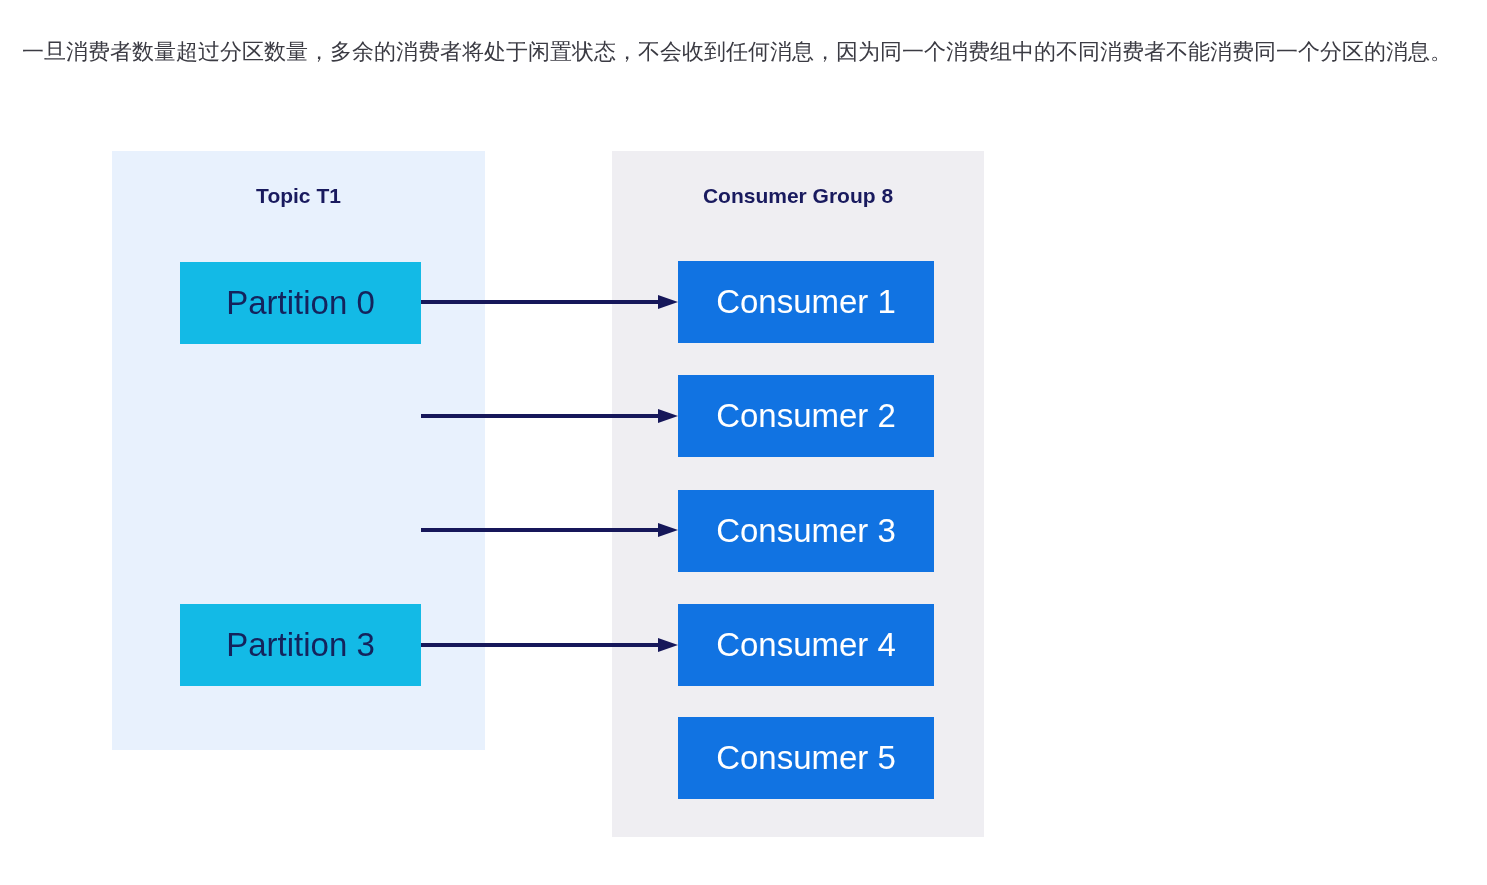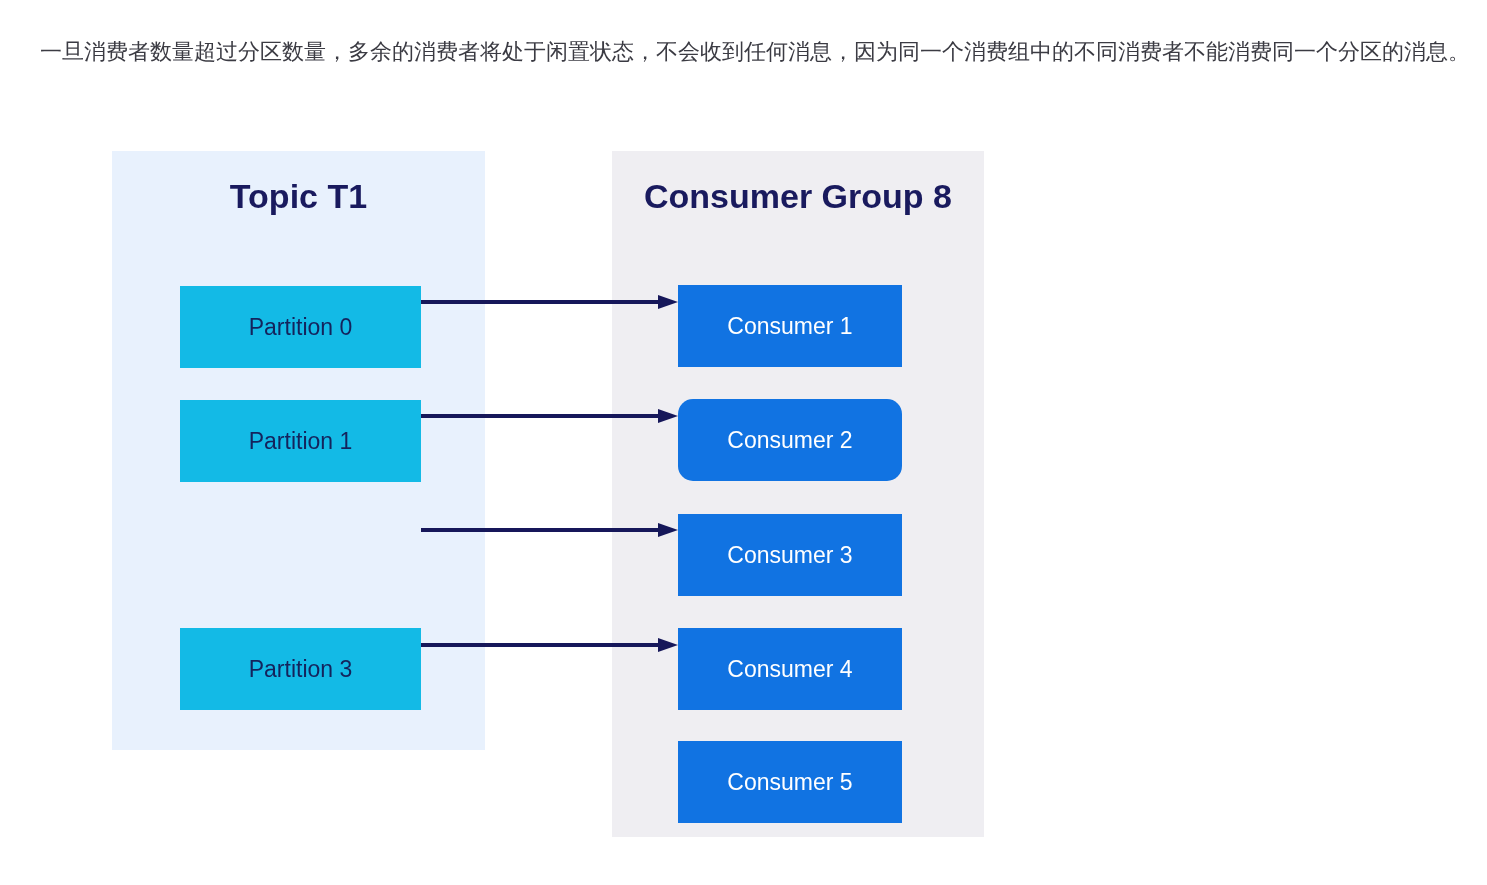--- a/index.html
+++ b/index.html
@@ -24,21 +24,20 @@
     overflow: hidden;
   }
   .paragraph {
     position: absolute;
     left: 22px;
     top: 30px;
     width: 1448px;
     font-size: 22px;
     line-height: 43px;
     color: var(--text-color);
-    text-align: right;
   }
   .diagram {
     position: absolute;
     left: 0; top: 0;
     width: 1487px; height: 885px;
   }
   .panel {
     position: absolute;
   }
   .panel-topic {
@@ -48,46 +47,45 @@
   }
   .panel-group {
     left: 612px; top: 151px;
     width: 372px; height: 686px;
     background: var(--panel-group-bg);
   }
   .panel-title {
     padding-top: 26px;
     text-align: center;
     font-weight: bold;
-    font-size: 34px;
+    font-size: 21px;
     line-height: 38px;
     color: var(--title-color);
   }
   .box {
     position: absolute;
     display: flex;
     align-items: center;
     justify-content: center;
-    font-size: 23px;
-    margin-top: 24px;
+    font-size: 33px;
   }
   .partition {
     left: 68px;
     width: 241px; height: 82px;
     background: var(--partition-bg);
     color: var(--partition-text);
   }
   .consumer {
     left: 66px;
-    width: 224px; height: 82px;
+    width: 256px; height: 82px;
     background: var(--consumer-bg);
     color: var(--consumer-text);
   }
   .p0 { top: 111px; } .p1 { top: 225px; } .p2 { top: 339px; } .p3 { top: 453px; }
-  .c0 { top: 110px; } .c1 { top: 224px; border-radius: 15px; } .c2 { top: 339px; } .c3 { top: 453px; } .c4 { top: 566px; text-align: center; }
+  .c0 { top: 110px; } .c1 { top: 224px; } .c2 { top: 339px; } .c3 { top: 453px; } .c4 { top: 566px; text-align: center; }
   .arrow {
     position: absolute;
     left: 421px;
     width: 257px; height: 16px;
   }
   .a0 { top: 294px; } .a1 { top: 408px; } .a2 { top: 522px; } .a3 { top: 637px; }
   .arrow .line {
     position: absolute;
     left: 0; right: 16px; top: 6px;
     height: 4px;
@@ -105,21 +103,20 @@
 </head>
 <body>
 
 <p class="paragraph">一旦消费者数量超过分区数量，多余的消费者将处于闲置状态，不会收到任何消息，因为同一个消费组中的不同消费者不能消费同一个分区的消息。</p>
 
 <div class="diagram">
 
   <div class="panel panel-topic">
     <div class="panel-title">Topic T1</div>
     <div class="box partition p0">Partition 0</div>
-    <div class="box partition p1">Partition 1</div>
     <div class="box partition p3">Partition 3</div>
   </div>
 
   <div class="panel panel-group">
     <div class="panel-title">Consumer Group 8</div>
     <div class="box consumer c0">Consumer 1</div>
     <div class="box consumer c1">Consumer 2</div>
     <div class="box consumer c2">Consumer 3</div>
     <div class="box consumer c3">Consumer 4</div>
     <div class="box consumer c4">Consumer 5</div>

